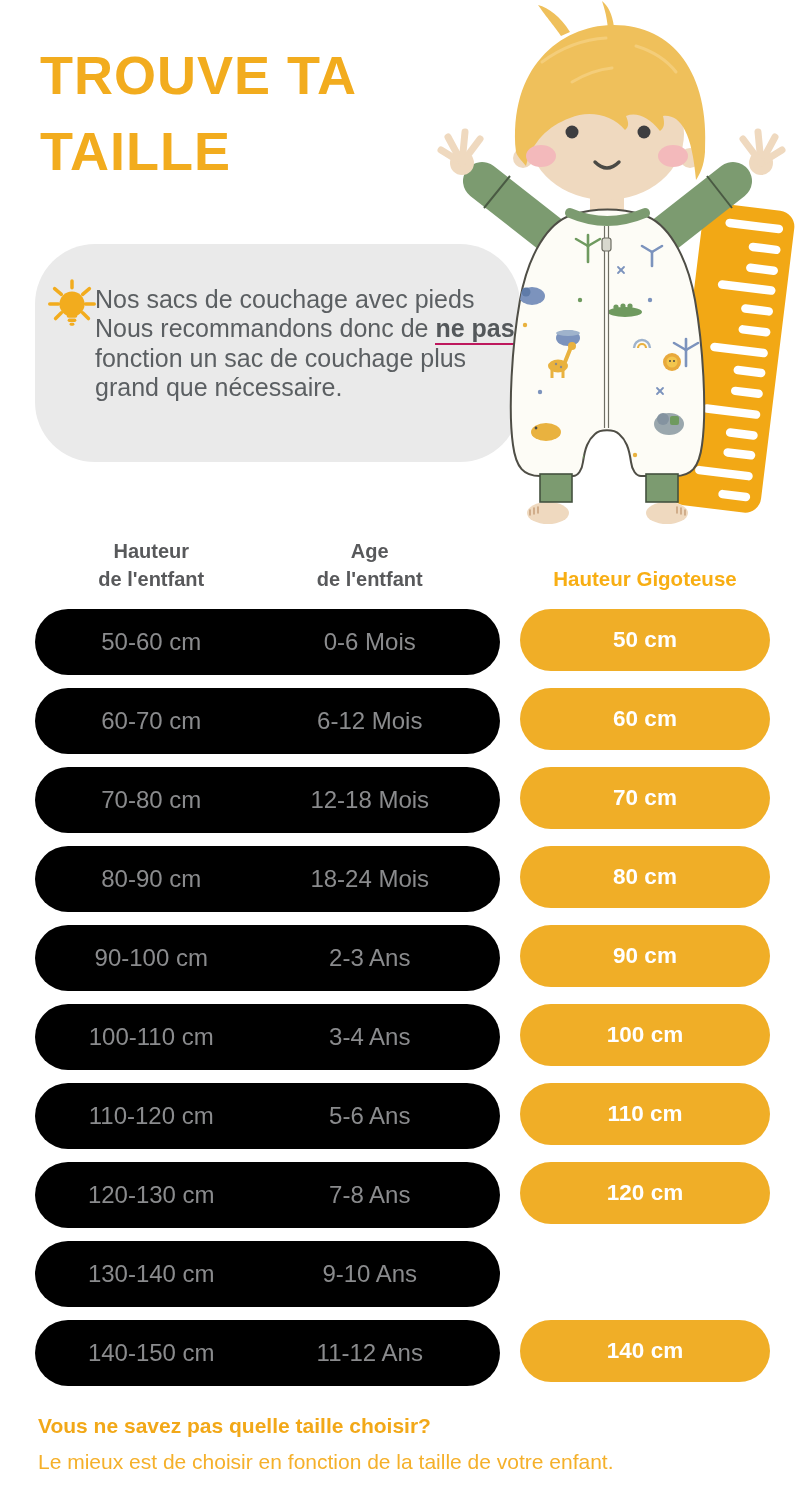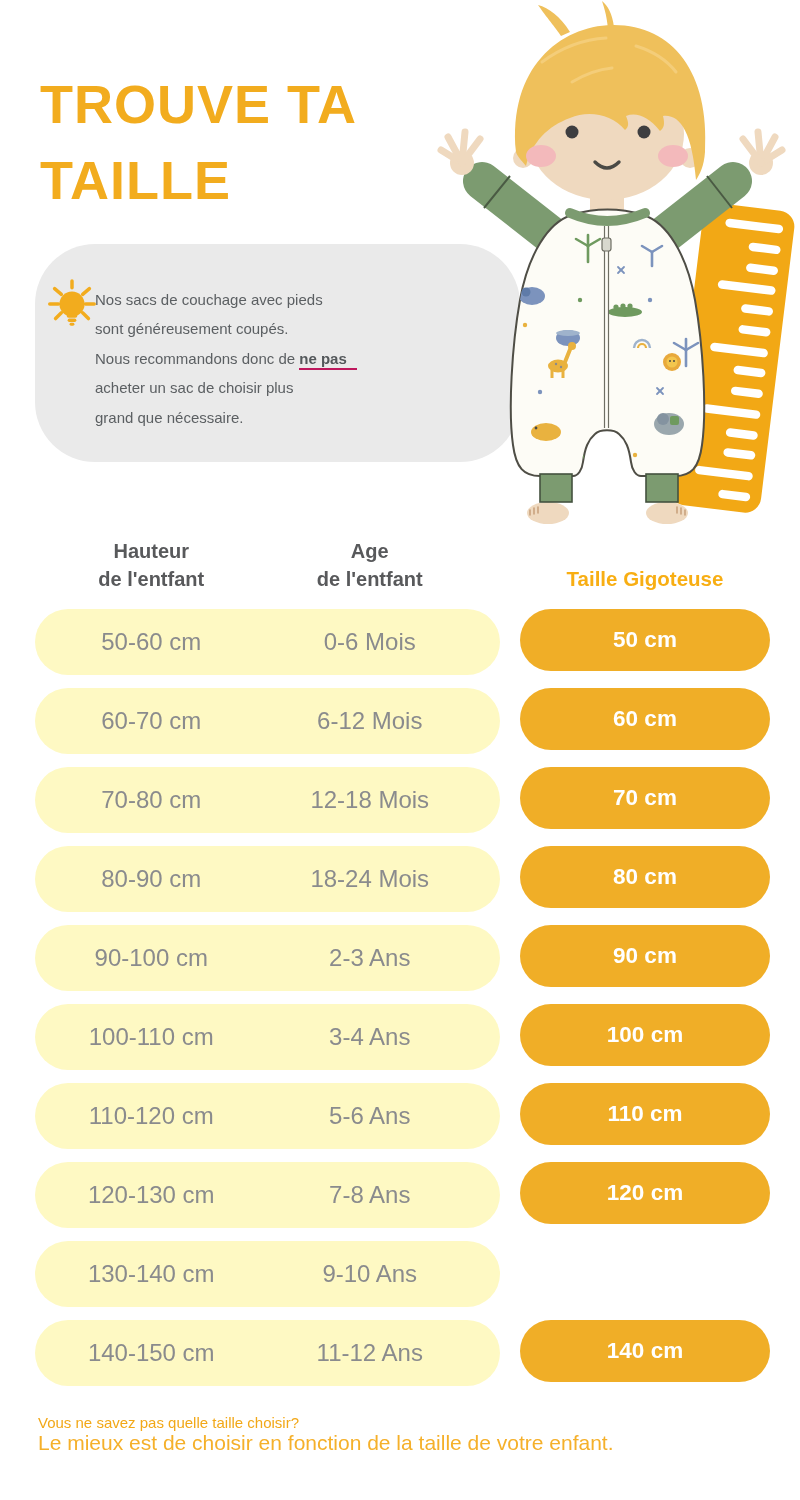--- a/index.html
+++ b/index.html
@@ -1,55 +1,55 @@
 <!DOCTYPE html>
 <html><head>
 <meta charset="utf-8">
 <style>
   * { margin:0; padding:0; box-sizing:border-box; }
   html,body { width:800px; height:1500px; background:#FFFFFF;
               font-family:"Liberation Sans", sans-serif; overflow:hidden; position:relative; }
 
   
-  .title { position:absolute; left:40px; top:66px; color:#F2AC1E;
+  .title { position:absolute; left:40px; top:37px; color:#F2AC1E;
            font-size:54px; line-height:76px; font-weight:800; letter-spacing:1px; }
 
   
   .bubble { position:absolute; left:35px; top:244px; width:485px; height:218px;
             background:#EAEAEA; border-radius:60px; }
   .bulb { position:absolute; left:8px; top:34px; width:58px; height:58px; }
-  .tip-text { position:absolute; left:60px; top:41px; font-size:15px; line-height:29.4px;
+  .tip-text { position:absolute; left:60px; top:41px; font-size:25px; line-height:29.4px;
               color:#5B5F62; white-space:nowrap; }
   .ne-pas { font-weight:700; color:#54585B; border-bottom:2px solid #be185d;
             padding:0 10px 1px 0; }
 
   
   .illu { position:absolute; left:420px; top:0; width:380px; height:545px; }
 
   
   .size-table { position:absolute; left:35px; top:537px; width:735px; }
   .t-row { display:flex; margin-bottom:13px; }
   .gray-zone { width:465px; display:flex; align-items:center; }
-  .gray-zone.pill { height:66px; background:#fef9c3; border-radius:33px; }
+  .gray-zone.pill { height:66px; background:#000000; border-radius:33px; }
   .col { width:50%; text-align:center; }
   .col.right { padding-right:28px; }
   .head-row { margin-bottom:12px; }
   .head-row .gray-zone { align-items:flex-end; }
   .hcell { font-size:20px; line-height:28px; font-weight:700; color:#58595B; padding-bottom:4px; }
   .ycol { width:250px; margin-left:20px; }
   .yhead { display:flex; align-items:flex-end; justify-content:center;
            font-size:20.5px; font-weight:700; color:#F8AE13; padding-bottom:6px; }
   .ypill { height:62px; background:#F0AE27; border-radius:33px; display:flex;
            align-items:center; justify-content:center;
            font-size:22.5px; font-weight:700; color:#FFFFFF; }
   .rtext { font-size:24px; color:#8A8B8D; }
 
   
   .footer { position:absolute; left:38px; top:1414px; }
-  .footer-q { font-size:15px; font-weight:400; color:#F2A818; margin-bottom:0; }
+  .footer-q { font-size:21px; font-weight:700; color:#F2A818; margin-bottom:12px; }
   .footer-a { font-size:21px; color:#F5B02A; }
 </style>
 </head>
 <body>
 
 <div class="title">
   <div>TROUVE TA</div>
   <div>TAILLE</div>
 </div>
 
@@ -64,23 +64,22 @@
       <line x1="13" y1="42" x2="19" y2="36"></line>
       <line x1="41" y1="36" x2="47" y2="42"></line>
     </g>
     <circle cx="30" cy="27" r="13" fill="#F2AC1E"></circle>
     <rect x="24.5" y="37" width="11" height="4" rx="2" fill="#F2AC1E"></rect>
     <rect x="25.5" y="42" width="9" height="3.4" rx="1.7" fill="#F2AC1E"></rect>
     <rect x="27.5" y="46.4" width="5" height="3" rx="1.5" fill="#F2AC1E"></rect>
   </svg>
   <div class="tip-text">
     <div><span>Nos sacs de couchage avec pieds</span></div>
-    <div><span>sont généreusement coupés.</span></div>
     <div><span>Nous recommandons donc de </span><span class="ne-pas">ne pas</span></div>
-    <div><span>acheter un sac de choisir plus</span></div>
+    <div><span>fonction un sac de couchage plus</span></div>
     <div><span>grand que nécessaire.</span></div>
   </div>
 </div>
 
 <svg class="illu" viewBox="0 0 380 545">
 
   <g transform="rotate(7 312 358)">
     <rect x="266" y="206" width="92" height="304" rx="16" fill="#F2A815"></rect>
     <g fill="#FFFFFF">
       <rect x="289" y="220" width="58" height="8.5" rx="4.2"></rect>
@@ -276,21 +275,21 @@
     <div class="gray-zone">
       <div class="col hcell">
         <div>Hauteur</div>
         <div>de l'entfant</div>
       </div>
       <div class="col right hcell">
         <div>Age</div>
         <div>de l'entfant</div>
       </div>
     </div>
-    <div class="ycol yhead">Taille Gigoteuse</div>
+    <div class="ycol yhead">Hauteur Gigoteuse</div>
   </div>
 
   <div class="t-row">
     <div class="gray-zone pill">
       <span class="col rtext">50-60 cm</span>
       <span class="col right rtext">0-6 Mois</span>
     </div>
     <div class="ycol ypill">50 cm</div>
   </div>
 

